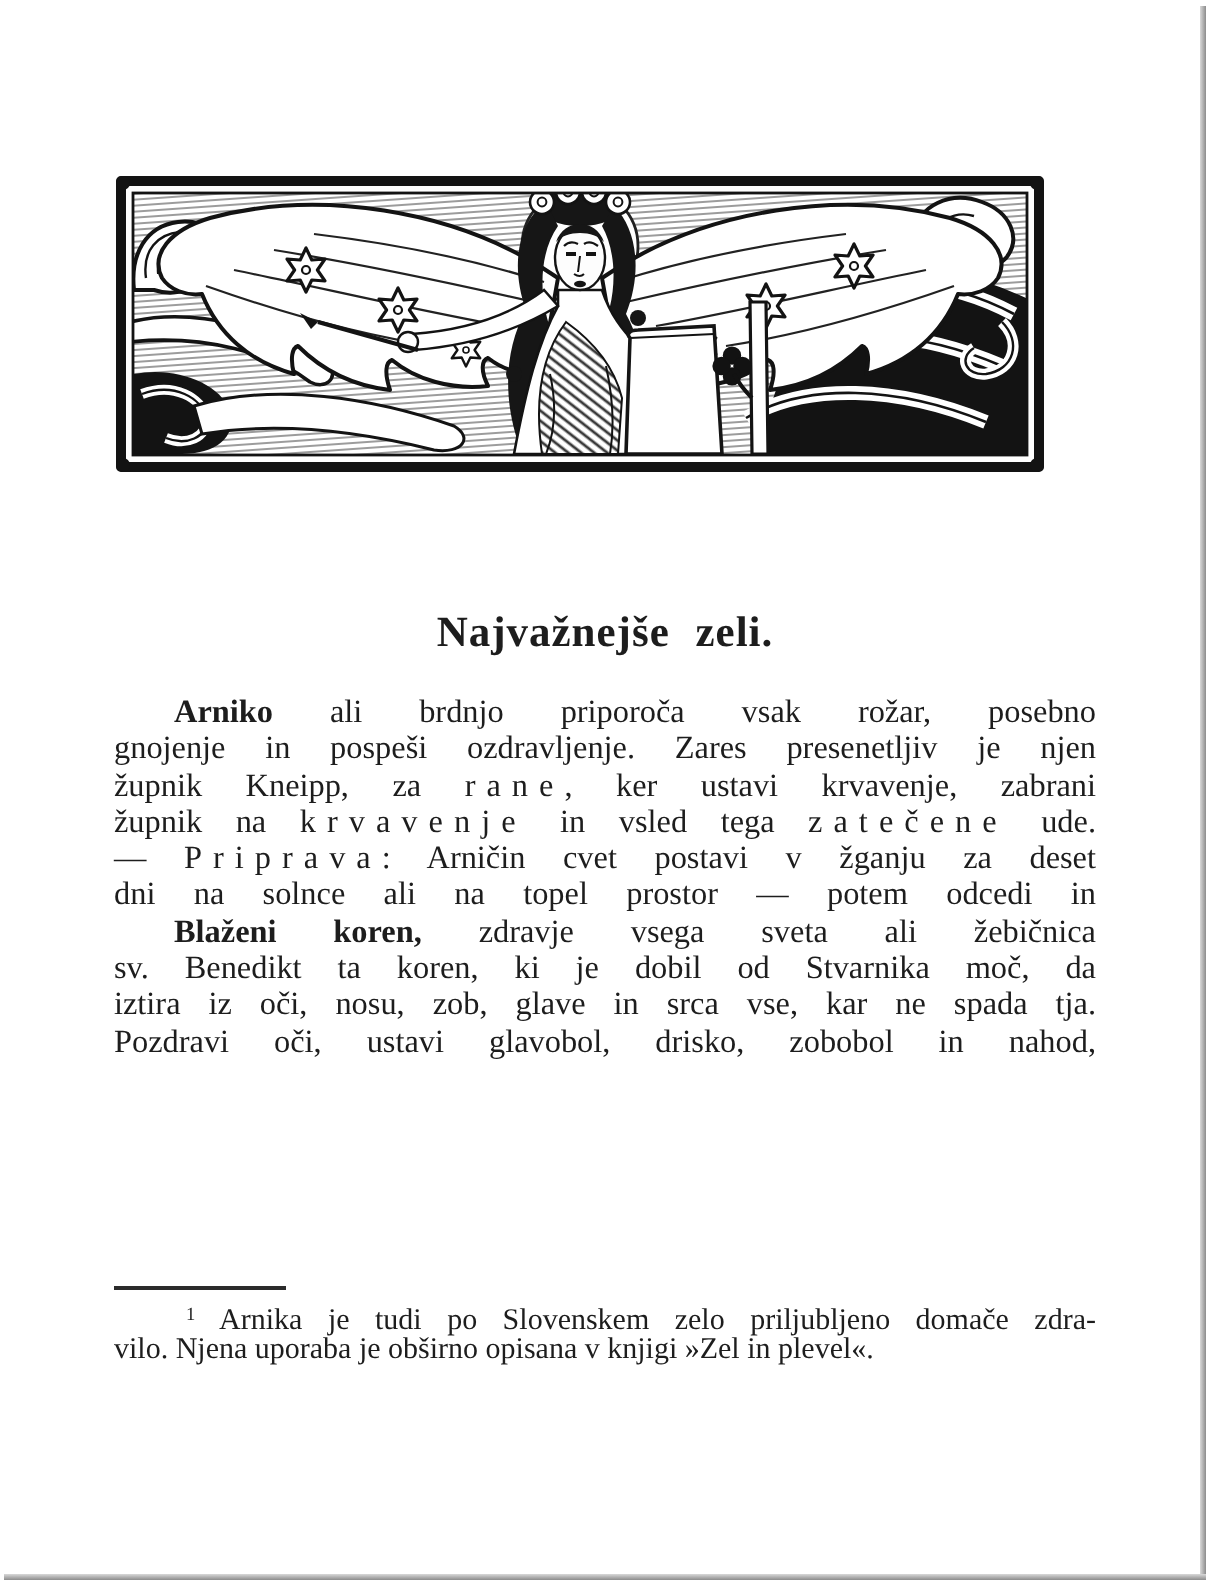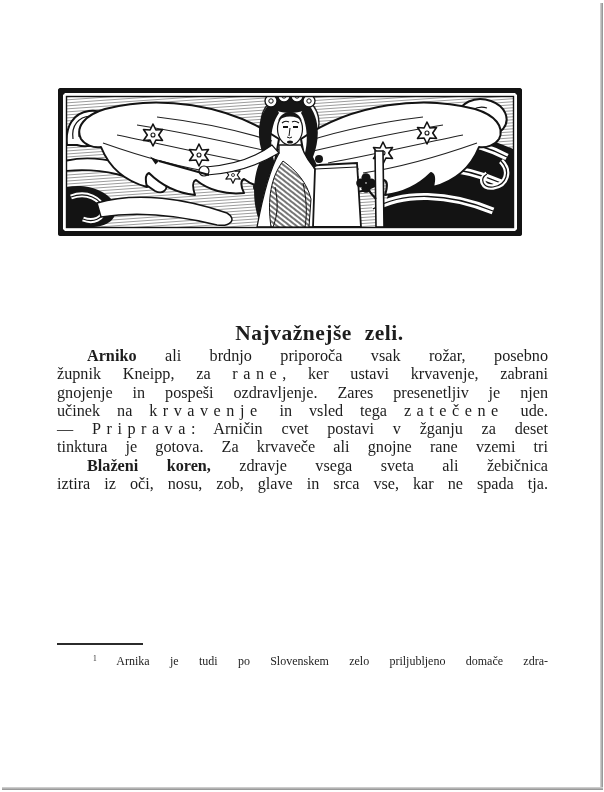--- a/index.html
+++ b/index.html
@@ -7,31 +7,31 @@
     --paper:#ffffff;
     --rule:#2b2b2b;
   }
   html,body{margin:0;padding:0;width:604px;height:792px;overflow:hidden;background:#fff;}
   .page{
     position:relative;width:604px;height:792px;background:var(--paper);
     font-family:"Liberation Serif","DejaVu Serif",serif;color:var(--ink);
   }
   .banner{position:absolute;left:57px;top:87px;}
   .title{
-    position:absolute;left:57px;top:304px;width:491px;margin:17px;
+    position:absolute;left:57px;top:304px;width:491px;margin:0;
     text-align:center;font-size:21.5px;font-weight:700;
     word-spacing:7px;letter-spacing:.5px;
   }
   .body-text{position:absolute;left:57px;top:347px;width:491px;}
   .fns{position:absolute;left:57px;top:650px;width:491px;}
   .tl{text-align:justify;text-align-last:justify;}
   .tl.last{text-align-last:left;}
   .body-text .tl{font-size:16.2px;line-height:18.3px;height:18.3px;}
   .body-text .tl.indent{text-indent:30px;}
-  .fns .tl{font-size:12px;line-height:17px;height:17px;}
+  .fns .tl{font-size:15px;line-height:17px;height:17px;}
   .fns .tl.indent{text-indent:36px;}
   .b{font-weight:700;margin-top:32px;}
   .sp{letter-spacing:.34em;}
   .sup{font-size:.62em;vertical-align:.5em;letter-spacing:0;}
   .fn-rule{position:absolute;left:57px;top:643px;width:86px;height:2px;background:var(--rule);}
   .edge-r{position:absolute;left:600px;top:3px;width:3px;height:786px;
     background:linear-gradient(to right,#d9d9d9,#8c8c8c);}
   .edge-b{position:absolute;left:2px;top:787px;width:601px;height:3px;
     background:linear-gradient(to bottom,#d9d9d9,#8c8c8c);}
 </style>
@@ -188,30 +188,33 @@
     <circle cx="4.5" cy="4.5" r="3.5" fill="#131313"></circle>
     <circle cx="461.5" cy="4.5" r="3.5" fill="#131313"></circle>
     <circle cx="4.5" cy="145.5" r="3.5" fill="#131313"></circle>
     <circle cx="461.5" cy="145.5" r="3.5" fill="#131313"></circle>
   </svg>
 
   <h1 class="title">Najvažnejše zeli.</h1>
 
   <div class="body-text" id="body-text">
       <div class="tl indent"><span class="b">Arniko</span><span> ali brdnjo priporoča vsak rožar, posebno</span></div>
+      <div class="tl"><span>gnojenje in pospeši ozdravljenje. Zares presenetljiv je njen</span></div>
       <div class="tl"><span>župnik Kneipp, za </span><span class="sp">rane</span><span>, ker ustavi krvavenje, zabrani</span></div>
-      <div class="tl"><span>gnojenje in pospeši ozdravljenje. Zares presenetljiv je njen</span></div>
-      <div class="tl"><span>učinek na </span><span class="sp">krvavenje</span><span> in vsled tega </span><span class="sp">zatečene</span><span> ude.</span></div>
+      <div class="tl"><span>župnik na </span><span class="sp">krvavenje</span><span> in vsled tega </span><span class="sp">zatečene</span><span> ude.</span></div>
       <div class="tl"><span>— </span><span class="sp">Priprava</span><span>: Arničin cvet postavi v žganju za deset</span></div>
-      <div class="tl"><span>tinktura je gotova. Za krvaveče ali gnojne rane vzemi tri</span></div>
+      <div class="tl"><span>dni na solnce ali na topel prostor — potem odcedi in</span></div>
       <div class="tl indent"><span class="b">Blaženi koren,</span><span> zdravje vsega sveta ali žebičnica</span></div>
+      <div class="tl"><span>sv. Benedikt ta koren, ki je dobil od Stvarnika moč, da</span></div>
       <div class="tl"><span>iztira iz oči, nosu, zob, glave in srca vse, kar ne spada tja.</span></div>
+      <div class="tl"><span>Pozdravi oči, ustavi glavobol, drisko, zobobol in nahod,</span></div>
     </div>
 
   <div class="fn-rule"></div>
 
   <div class="fns" id="footnotes">
       <div class="tl indent"><span class="sup">1</span><span> Arnika je tudi po Slovenskem zelo priljubljeno domače zdra-</span></div>
+      <div class="tl last"><span>vilo. Njena uporaba je obširno opisana v knjigi »Zel in plevel«.</span></div>
     </div>
 
   <div class="edge-r"></div>
   <div class="edge-b"></div>
 </div>
 
 </body></html>

